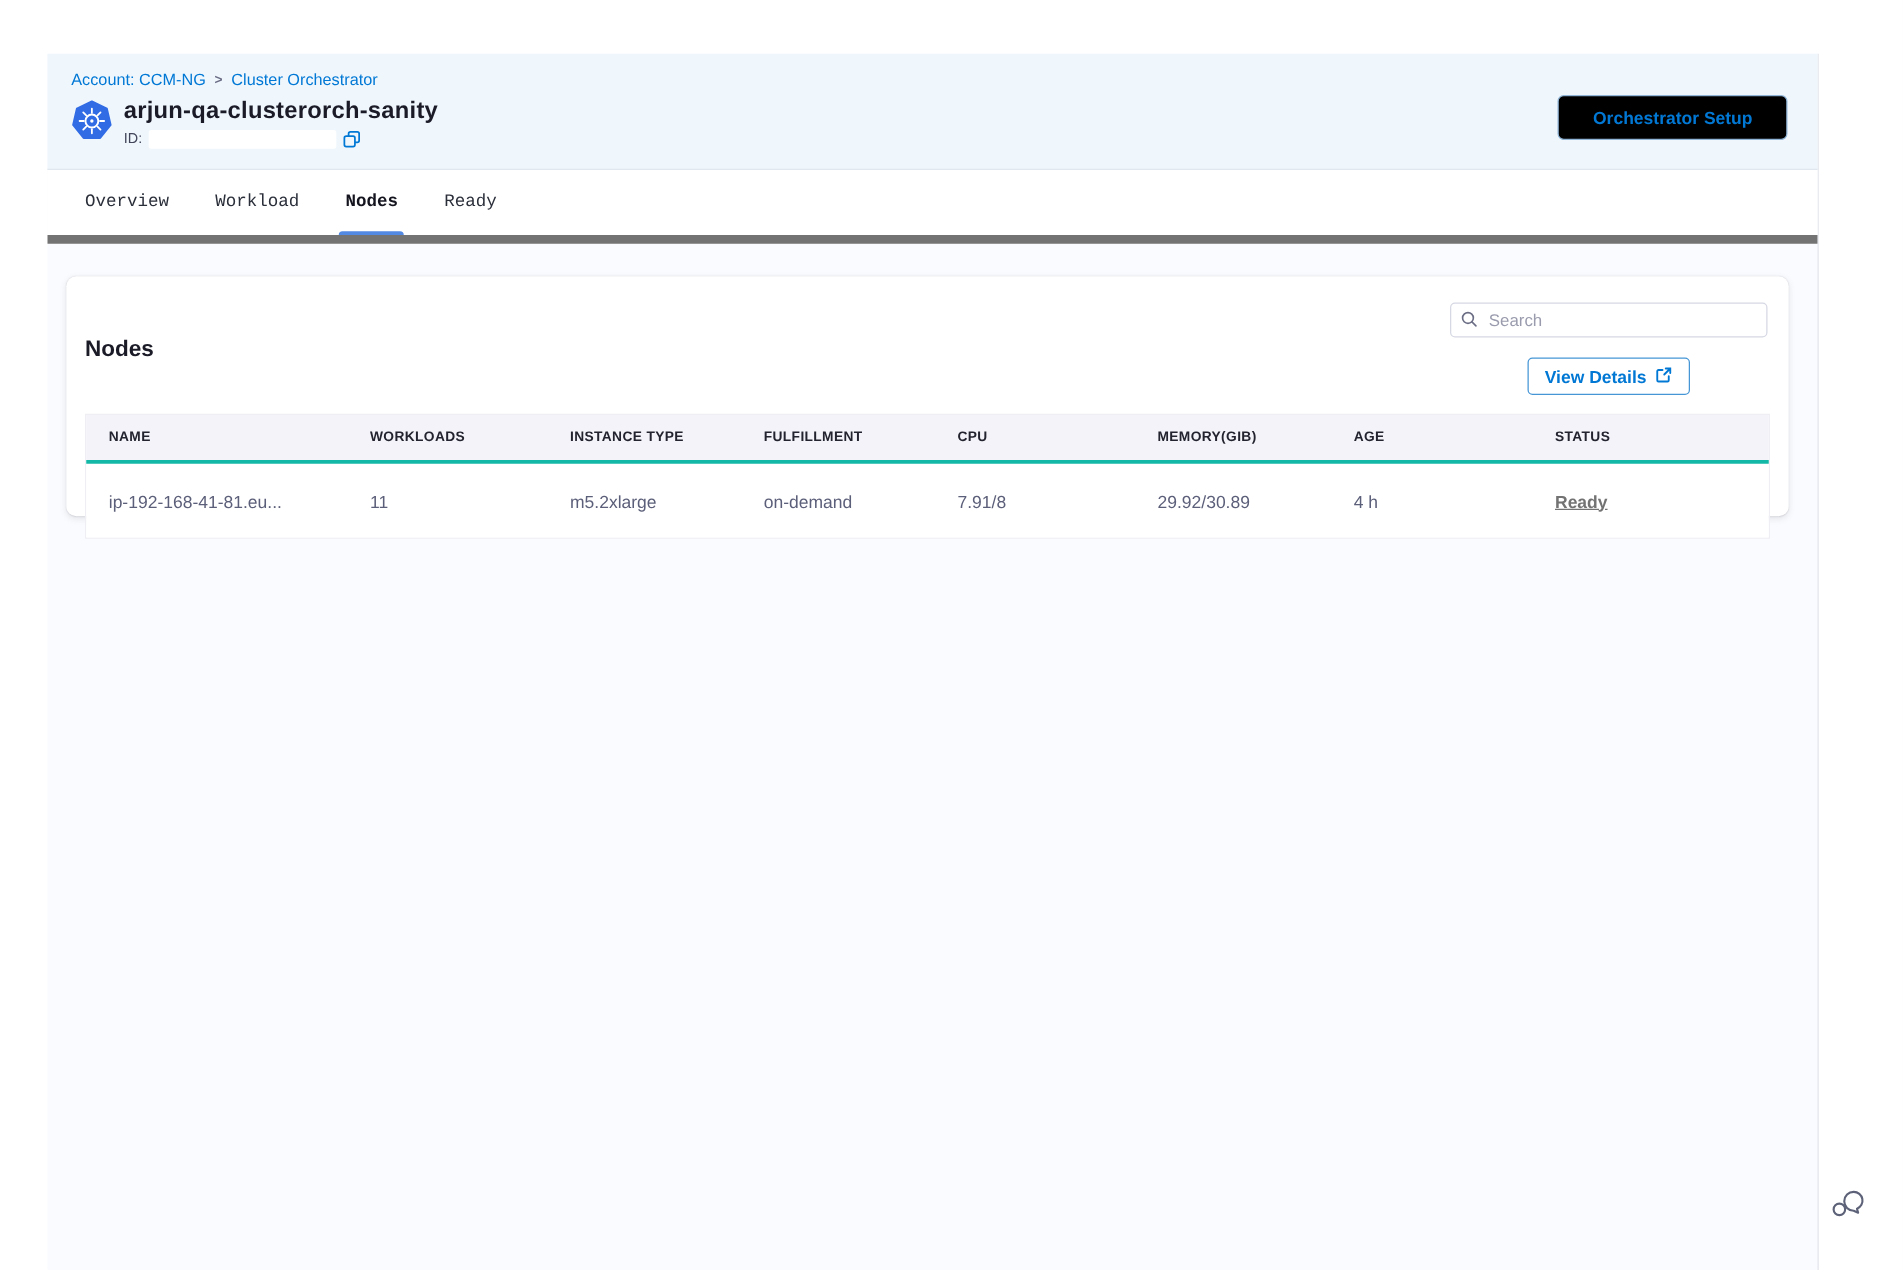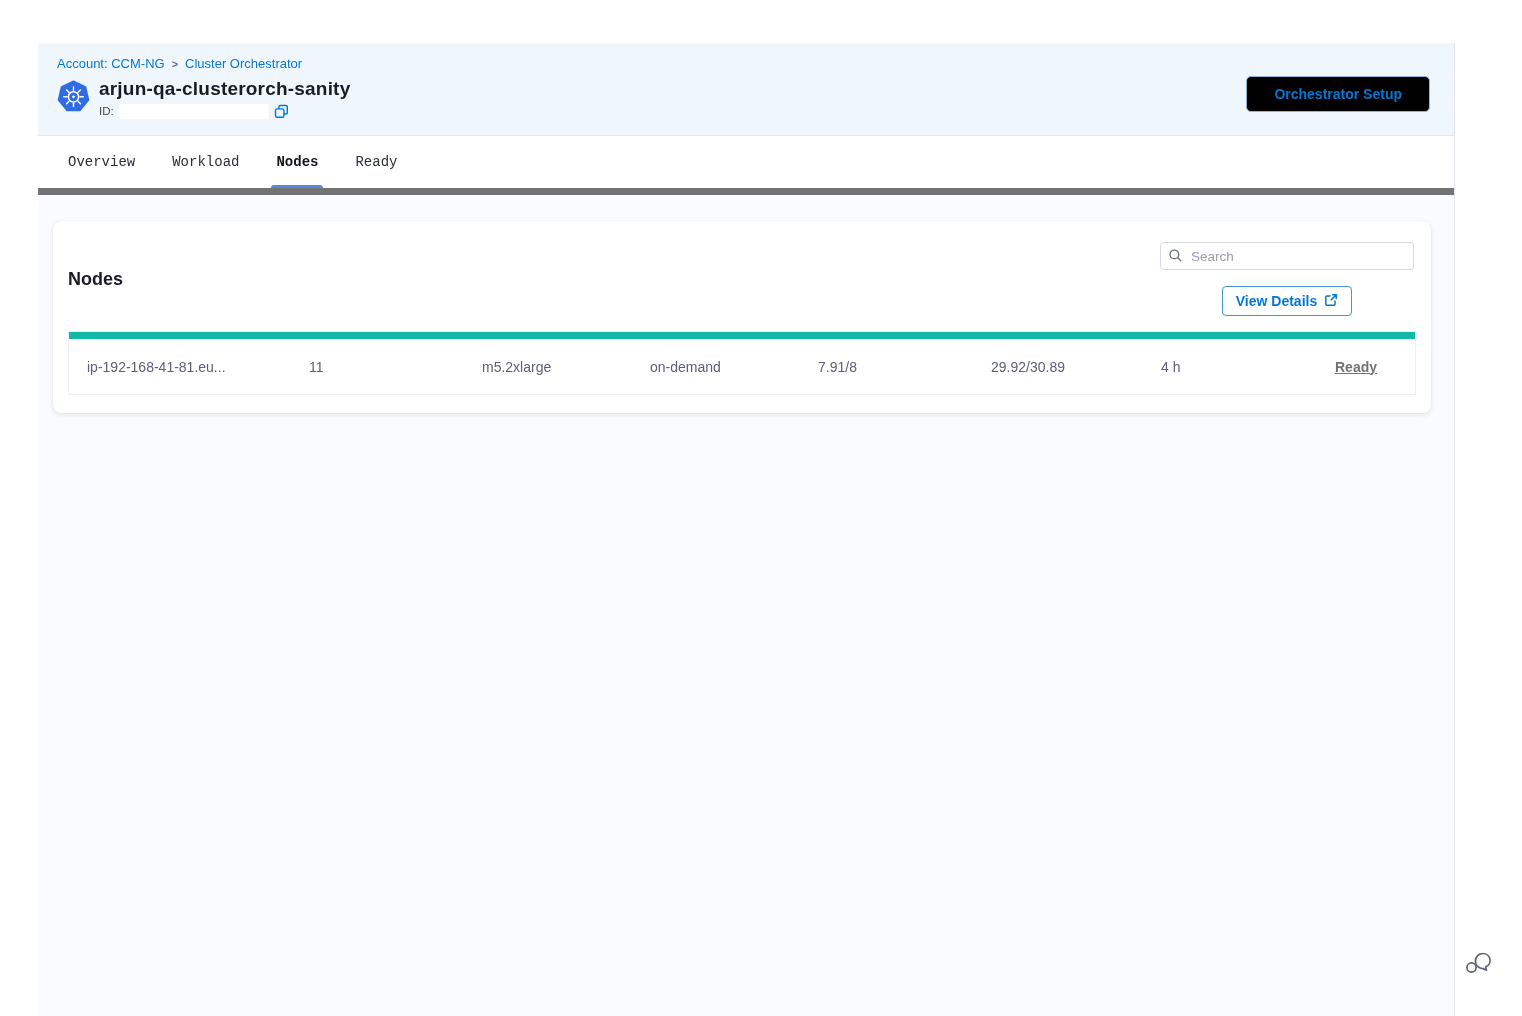--- a/index.html
+++ b/index.html
@@ -55,21 +55,21 @@
   .viewdetails-btn { height:30px; padding:0 13px; background:#ffffff;
     border:1px solid #4696d6; border-radius:4px; color:#0278d5; font-size:14px;
     font-weight:bold; display:flex; align-items:center; gap:7px; cursor:pointer; }
 
   
   .table { margin:15px 15px 0 15px; border:1px solid #eeeef4; }
   .tr { display:grid; grid-template-columns:227px 160px 155px 155px 160px 157px 161px auto;
     align-items:center; }
   .thead { background:#f3f3f9; height:36px; }
   .th { font-size:11px; font-weight:bold; color:#23232f; letter-spacing:.3px; }
-  .trow { background:#ffffff; height:62px; border-top:7px solid #14b8a6;gap:13px; }
+  .trow { background:#ffffff; height:62px; border-top:3px solid #14b8a6; }
   .td { font-size:14px; color:#5c5f79; }
   .cell-first { padding-left:18px; }
   .td.status-ready { color:#737373; font-weight:bold;text-decoration:underline; }
 
   
   .chat-fab { position:absolute; left:1461px; top:946px; width:32px; height:32px;
     cursor:pointer; }
 </style>
 </head>
 <body>
@@ -156,20 +156,30 @@
                 <svg viewBox="0 0 14 14" width="14" height="14">
                   <path d="M11 8v3.2a1 1 0 0 1-1 1H2.8a1 1 0 0 1-1-1V4a1 1 0 0 1 1-1H6" fill="none" stroke="#0278d5" stroke-width="1.5" stroke-linecap="round"></path>
                   <path d="M8.6 1.8h3.6v3.6M12 2 7.4 6.6" fill="none" stroke="#0278d5" stroke-width="1.5" stroke-linecap="round"></path>
                 </svg>
               </span>
             </button>
           </div>
         </div>
 
         <div class="table">
+          <div class="tr thead">
+            <div class="th cell-first">NAME</div>
+            <div class="th">WORKLOADS</div>
+            <div class="th">INSTANCE TYPE</div>
+            <div class="th">FULFILLMENT</div>
+            <div class="th">CPU</div>
+            <div class="th">MEMORY(GIB)</div>
+            <div class="th">AGE</div>
+            <div class="th">STATUS</div>
+          </div>
 
           <div class="tr trow">
             <div class="td cell-first">ip-192-168-41-81.eu...</div>
             <div class="td">11</div>
             <div class="td">m5.2xlarge</div>
             <div class="td">on-demand</div>
             <div class="td">7.91/8</div>
             <div class="td">29.92/30.89</div>
             <div class="td">4 h</div>
             <div class="td status-ready">Ready</div>

